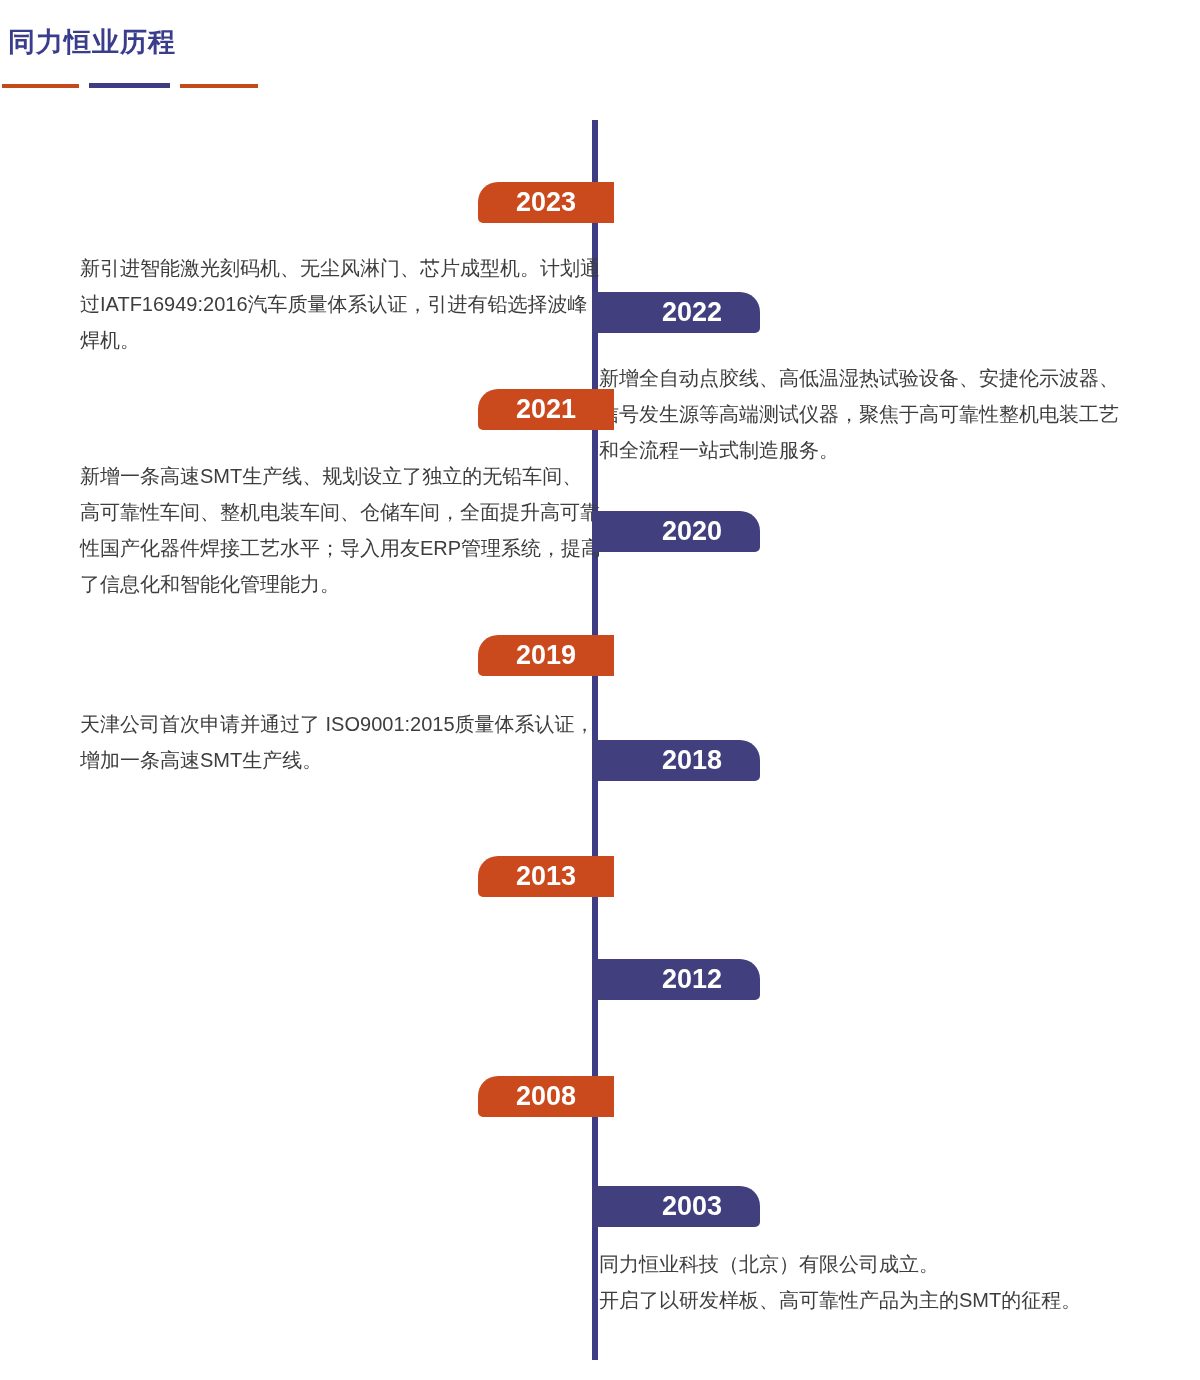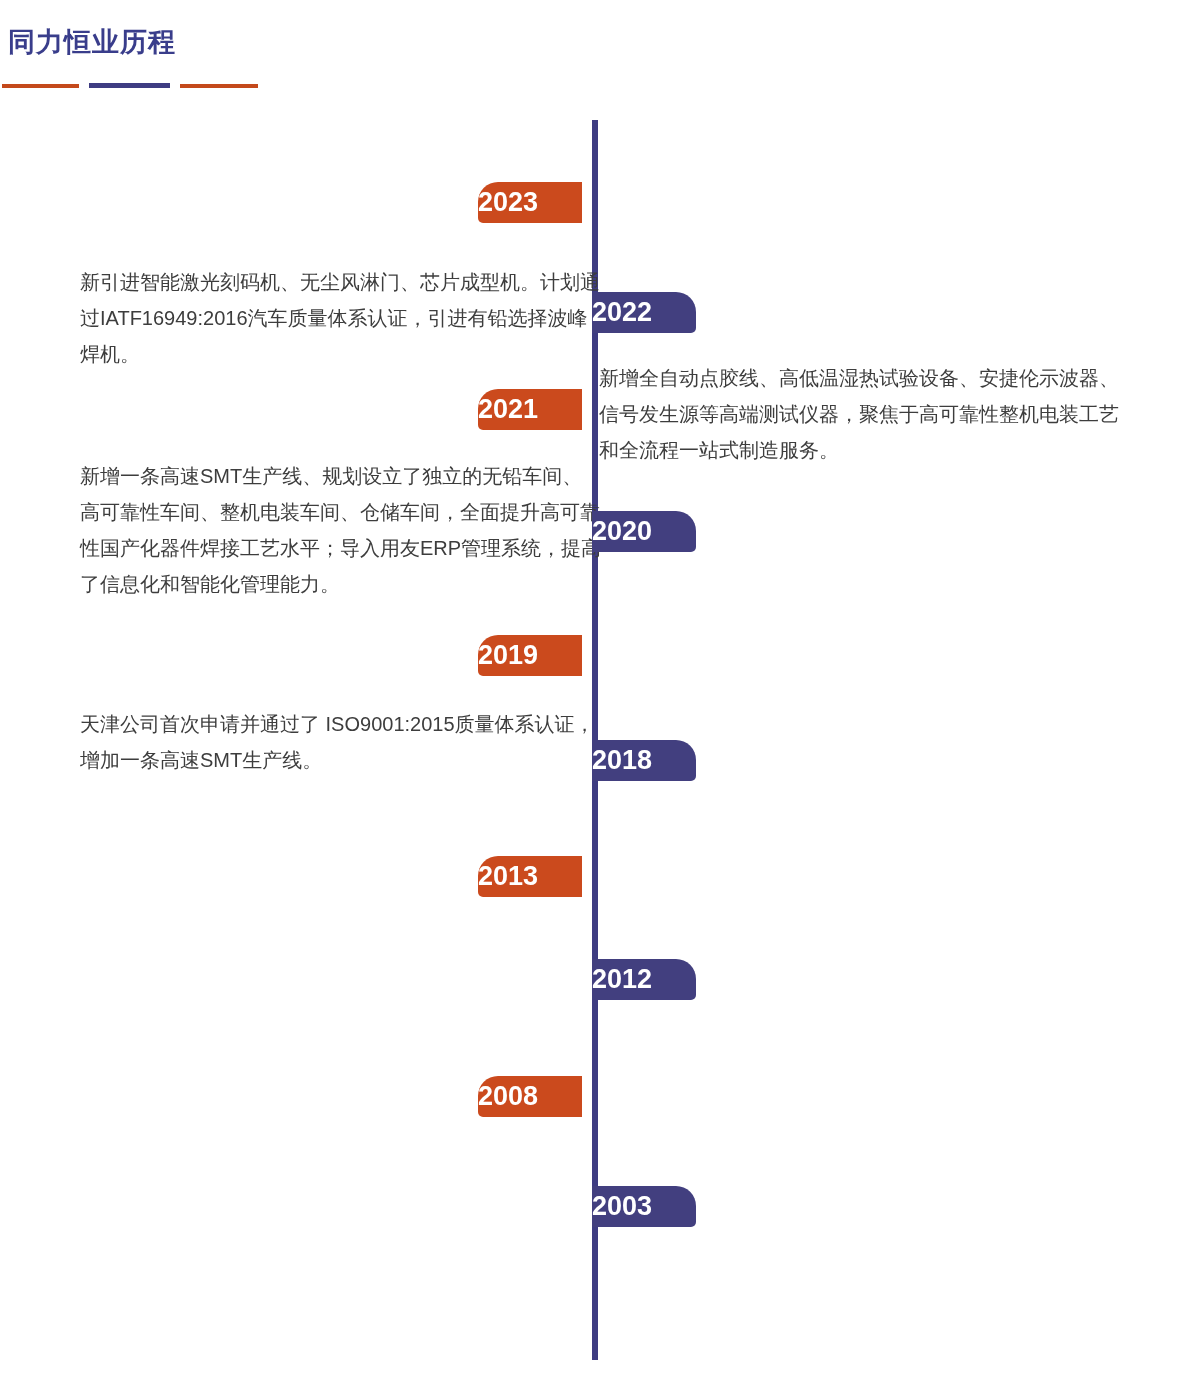--- a/index.html
+++ b/index.html
@@ -14,46 +14,46 @@
   }
   .title-bar{position:absolute;height:4px;top:84px;}
   .title-bar.orange1{left:2px;width:77px;background:#c4491b;}
   .title-bar.blue{left:89px;top:83px;width:81px;height:5px;background:#3e3c82;}
   .title-bar.orange2{left:180px;width:78px;background:#c4491b;}
   .tline{
     position:absolute;left:592px;top:120px;width:6px;height:1240px;
     background:#3e3c82;
   }
   .badge{
-    position:absolute;width:104px;height:41px;line-height:41px;
-    text-align:left;color:#ffffff;font-size:27px;font-weight:bold;
+    position:absolute;width:136px;height:41px;line-height:41px;
+    text-align:center;color:#ffffff;font-size:27px;font-weight:bold;
   }
   .badge.left{left:478px;background:#cb4a1d;border-radius:20px 0 0 5px;}
-  .badge.right{left:592px;background:#423f7f;border-radius:0 20px 5px 0;}
+  .badge.right{left:592px;background:#423f7f;border-radius:0 20px 5px 0;padding-left:32px;}
   .milestone{
     position:absolute;font-size:20px;line-height:36px;color:#3d3d3d;
     white-space:pre;
   }
   .milestone.left{left:80px;}
   .milestone.right{left:599px;}
 </style>
 </head>
 <body>
 
 <div class="canvas">
 
   <div class="page-title">同力恒业历程</div>
   <div class="title-bar orange1"></div>
   <div class="title-bar blue"></div>
   <div class="title-bar orange2"></div>
 
   <div class="tline"></div>
 
   <div class="badge left" style="top:182px">2023</div>
-  <div class="milestone left" style="top:264px">新引进智能激光刻码机、无尘风淋门、芯片成型机。计划通
+  <div class="milestone left" style="top:250px">新引进智能激光刻码机、无尘风淋门、芯片成型机。计划通
 过IATF16949:2016汽车质量体系认证，引进有铅选择波峰
 焊机。</div>
 
   <div class="badge right" style="top:292px">2022</div>
   <div class="milestone right" style="top:360px">新增全自动点胶线、高低温湿热试验设备、安捷伦示波器、
 信号发生源等高端测试仪器，聚焦于高可靠性整机电装工艺
 和全流程一站式制造服务。</div>
 
   <div class="badge left" style="top:389px">2021</div>
   <div class="milestone left" style="top:458px">新增一条高速SMT生产线、规划设立了独立的无铅车间、
@@ -69,14 +69,16 @@
 
   <div class="badge right" style="top:740px">2018</div>
 
   <div class="badge left" style="top:856px">2013</div>
 
   <div class="badge right" style="top:959px">2012</div>
 
   <div class="badge left" style="top:1076px">2008</div>
 
   <div class="badge right" style="top:1186px">2003</div>
+  <div class="milestone right" style="top:1246px">同力恒业科技（北京）有限公司成立。
+开启了以研发样板、高可靠性产品为主的SMT的征程。</div>
 
 </div>
 
 </body></html>

